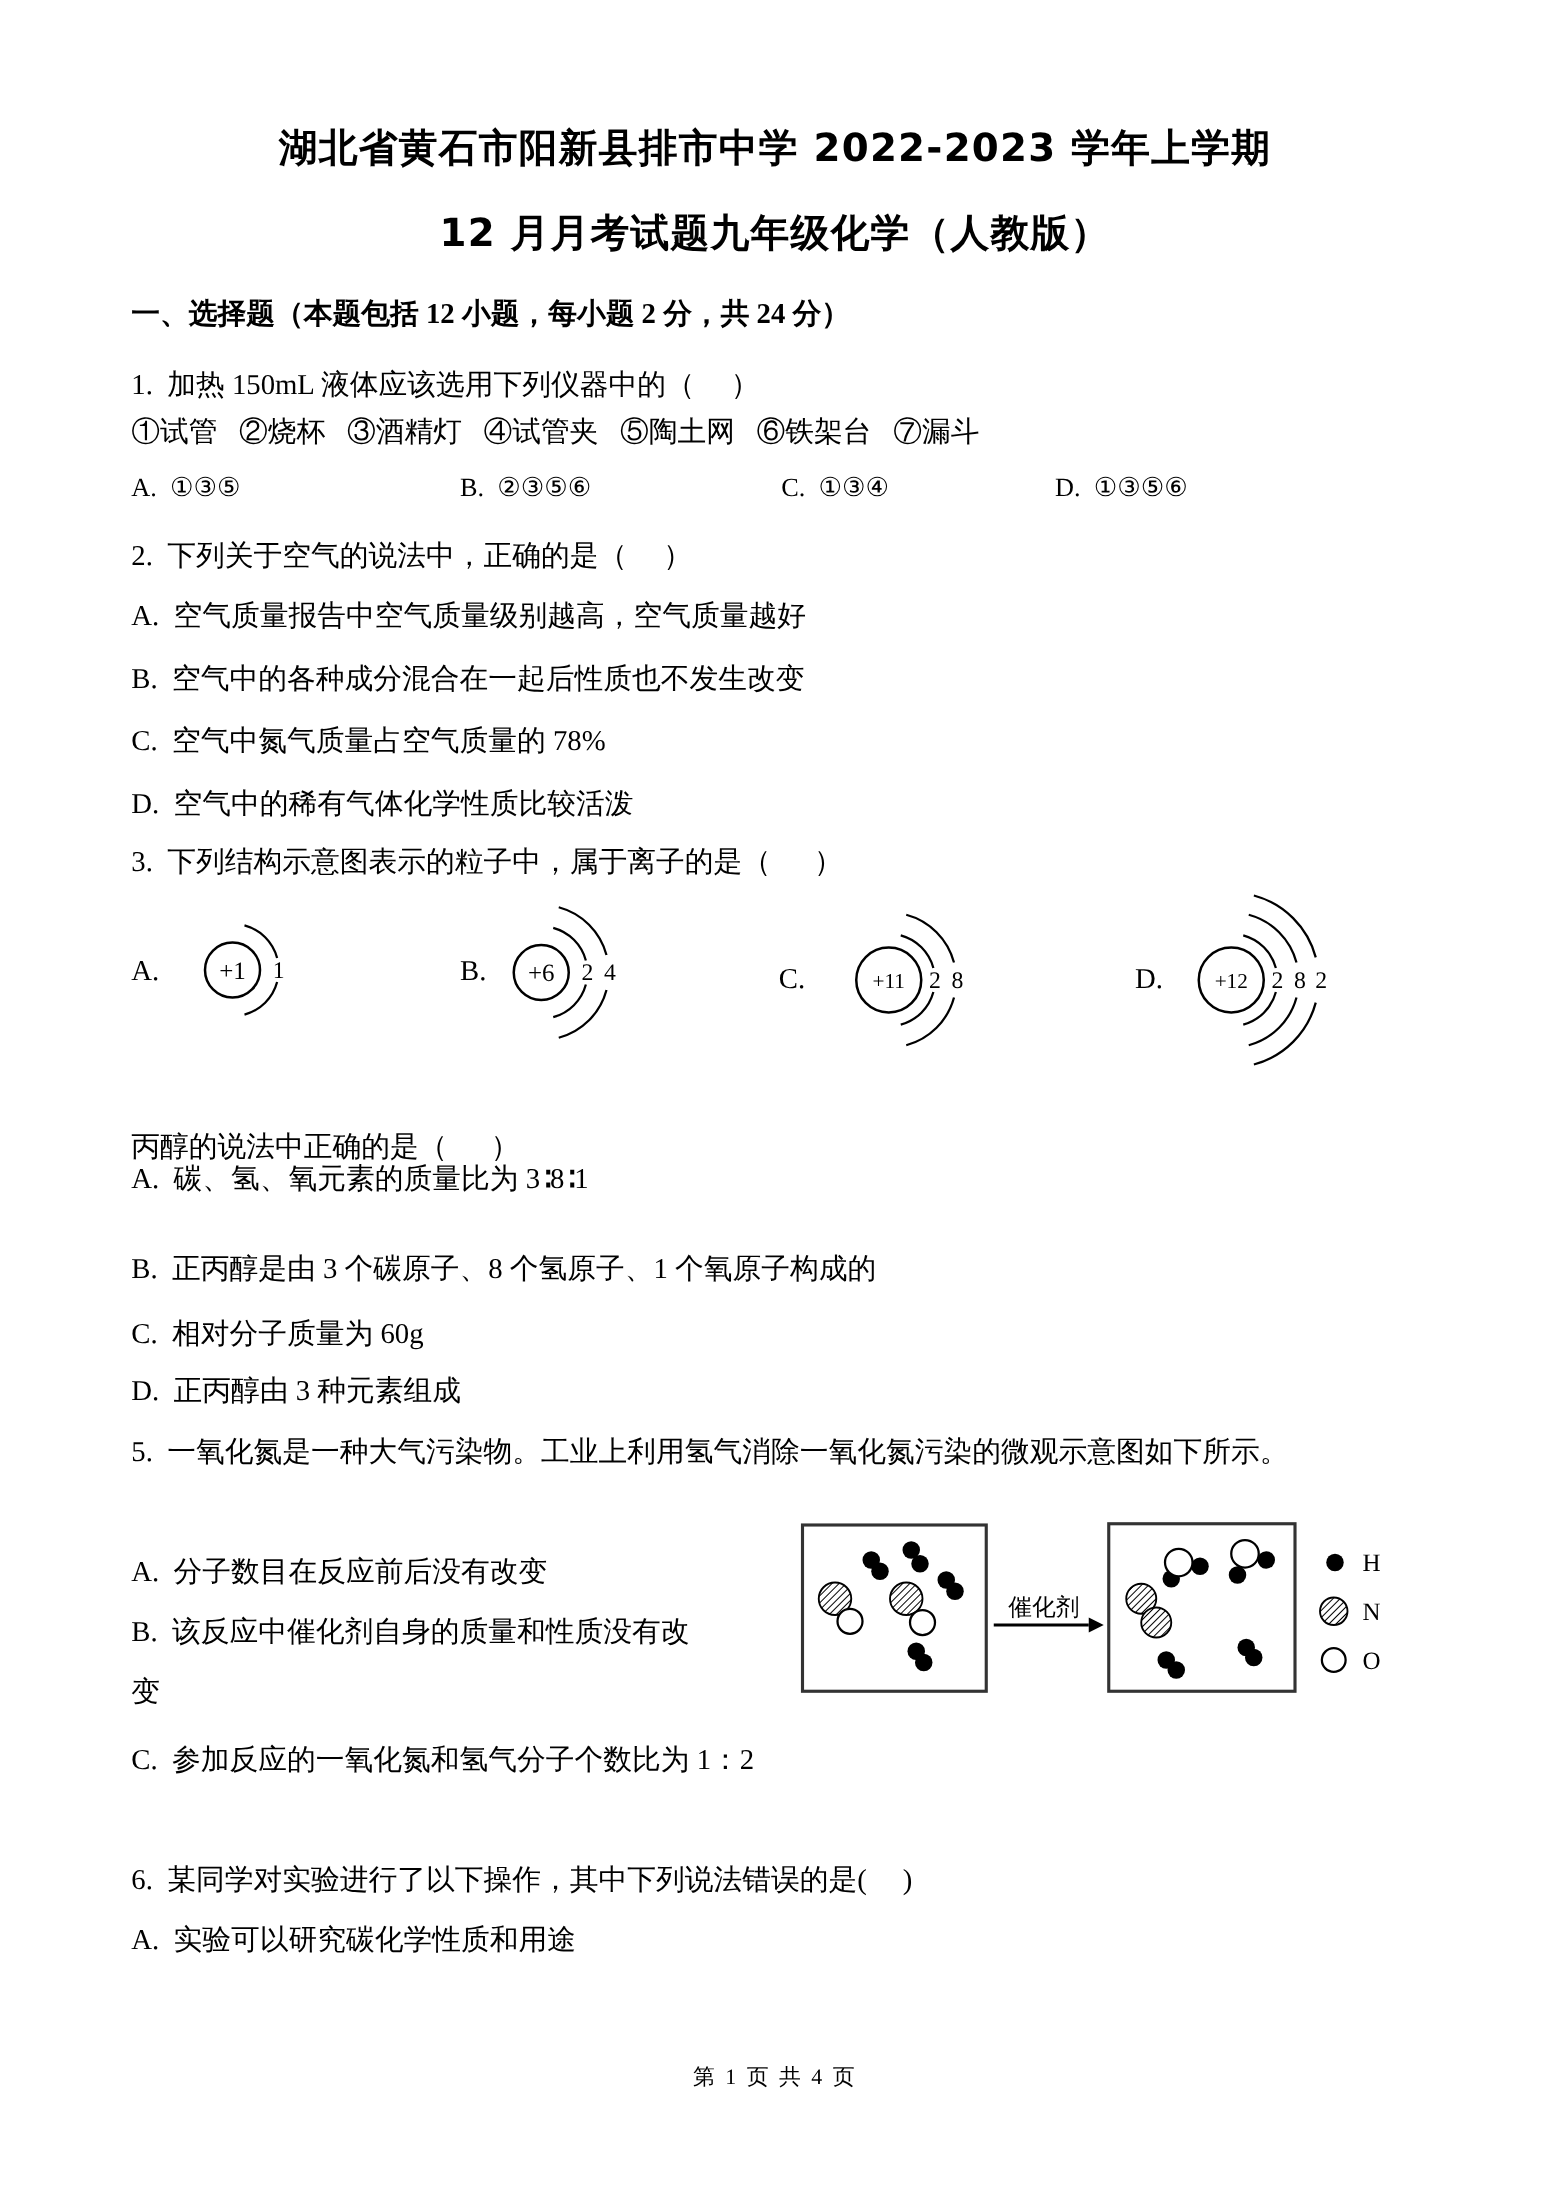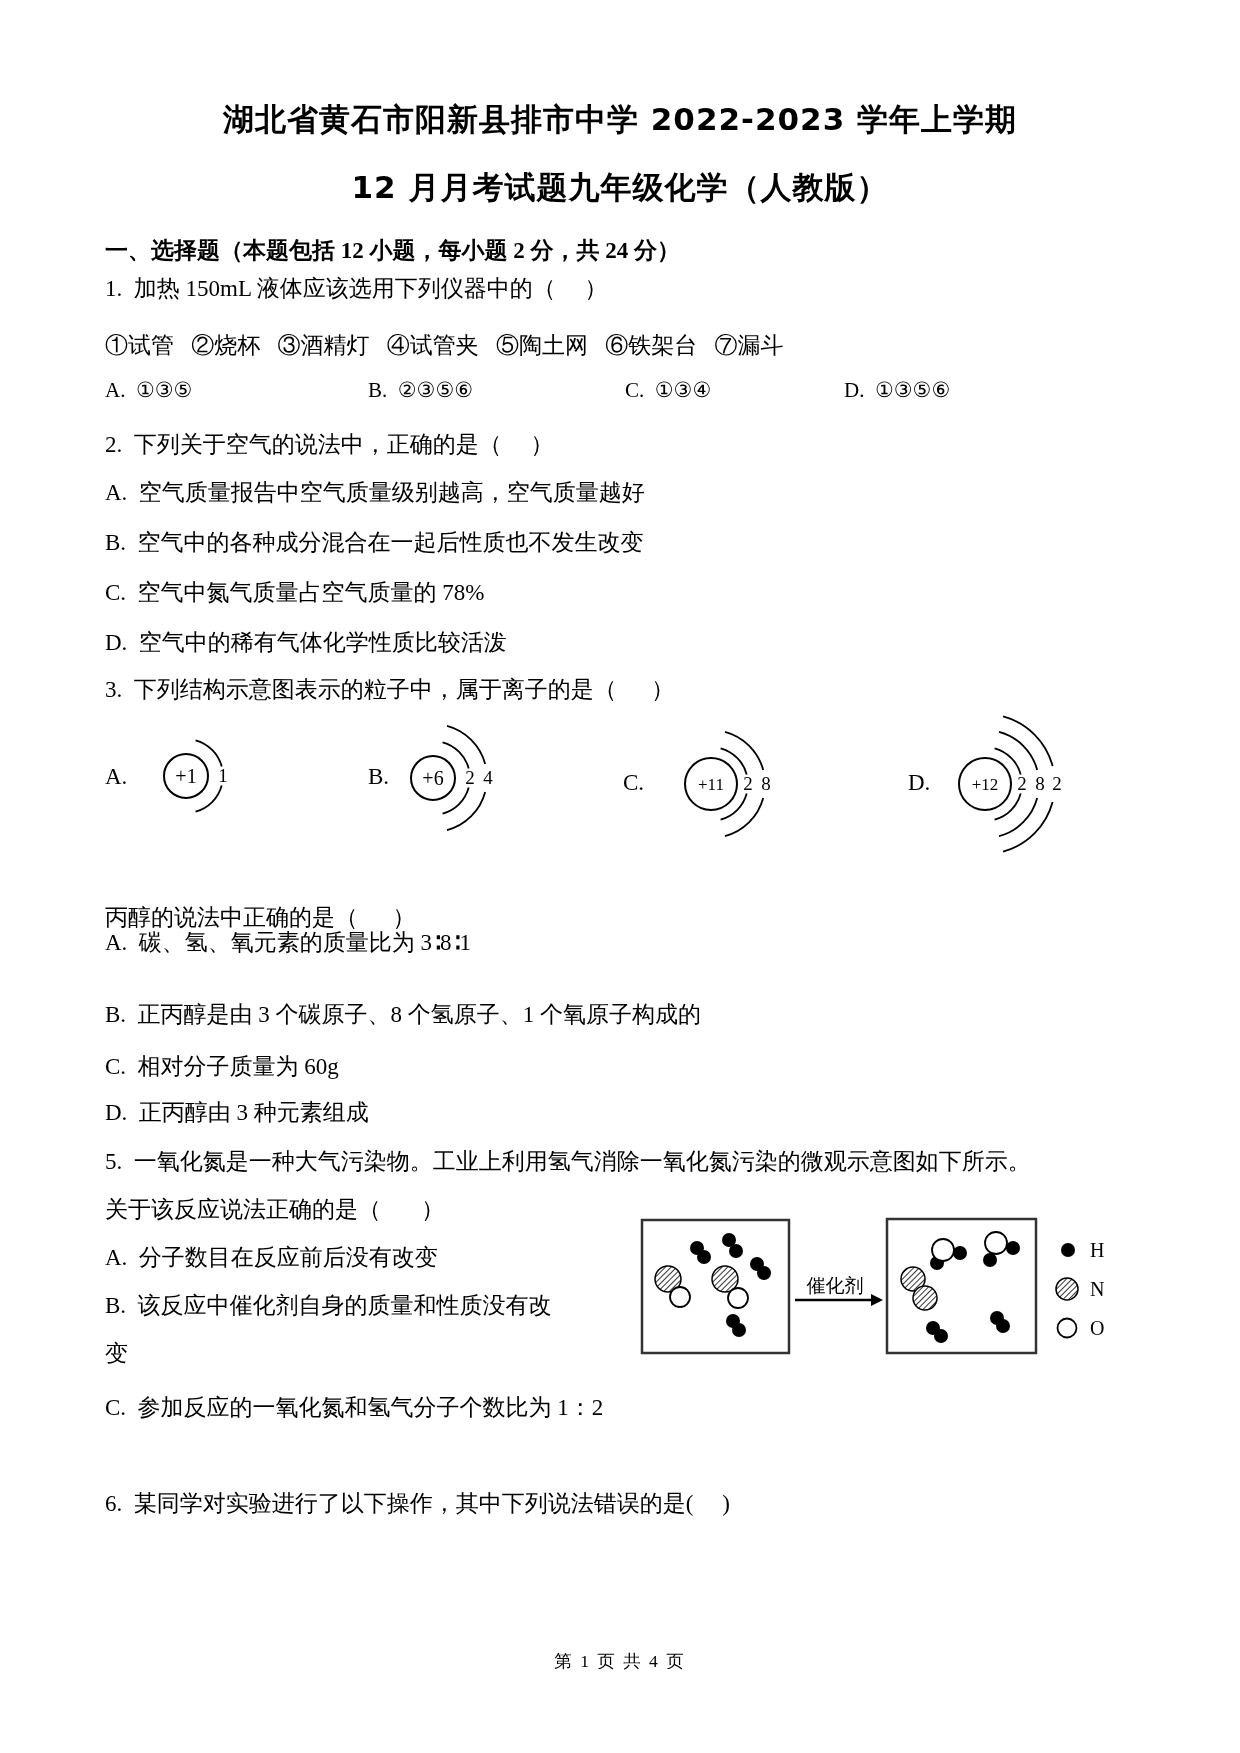--- a/index.html
+++ b/index.html
@@ -19,21 +19,21 @@
 </head>
 <body>
 
 <div class="page">
 
   <div class="line center title" style="top:104px">湖北省黄石市阳新县排市中学 2022-2023 学年上学期</div>
   <div class="line center title" style="top:172px">12 月月考试题九年级化学（人教版）</div>
 
   <div class="line bold" style="top:236px">一、选择题（本题包括 12 小题，每小题 2 分，共 24 分）</div>
 
-  <div class="line" style="top:274px">1.  加热 150mL 液体应该选用下列仪器中的（     ）</div>
+  <div class="line" style="top:293px">1.  加热 150mL 液体应该选用下列仪器中的（     ）</div>
   <div class="line" style="top:331px">①试管   ②烧杯   ③酒精灯   ④试管夹   ⑤陶土网   ⑥铁架台   ⑦漏斗</div>
   <div>
     <span class="col" style="left:105px;top:378px">A.  ①③⑤</span>
     <span class="col" style="left:368px;top:378px">B.  ②③⑤⑥</span>
     <span class="col" style="left:625px;top:378px">C.  ①③④</span>
     <span class="col" style="left:844px;top:378px">D.  ①③⑤⑥</span>
   </div>
 
   <div class="line" style="top:430px">2.  下列关于空气的说法中，正确的是（     ）</div>
   <div class="line" style="top:478px">A.  空气质量报告中空气质量级别越高，空气质量越好</div>
@@ -91,21 +91,20 @@
     <text x="107" y="78" font-size="19" text-anchor="middle">2</text>
   </svg>
 
   <div class="line" style="top:903px">丙醇的说法中正确的是（      ）</div>
   <div class="line" style="top:928px">A.  碳、氢、氧元素的质量比为 3∶8∶1</div>
   <div class="line" style="top:1000px">B.  正丙醇是由 3 个碳原子、8 个氢原子、1 个氧原子构成的</div>
   <div class="line" style="top:1052px">C.  相对分子质量为 60g</div>
   <div class="line" style="top:1098px">D.  正丙醇由 3 种元素组成</div>
 
   <div class="line" style="top:1147px">5.  一氧化氮是一种大气污染物。工业上利用氢气消除一氧化氮污染的微观示意图如下所示。</div>
-  <div class="line" style="top:1195px">关于该反应说法正确的是（       ）</div>
   <div class="line" style="top:1243px">A.  分子数目在反应前后没有改变</div>
   <div class="line" style="top:1291px">B.  该反应中催化剂自身的质量和性质没有改</div>
   <div class="line" style="top:1339px">变</div>
 
   <svg style="left:635px;top:1212px" width="490" height="150" viewBox="0 0 490 150">
     <defs>
       <pattern id="hatch" patternUnits="userSpaceOnUse" width="4" height="4" patternTransform="rotate(45)">
         <rect width="4" height="4" fill="#fff"></rect>
         <line x1="0" y1="0" x2="0" y2="4" stroke="#000" stroke-width="1.6"></line>
       </pattern>
@@ -180,16 +179,17 @@
     </g>
     <g>
       <circle cx="432" cy="116" r="9.5" fill="#fff" stroke="#000" stroke-width="1.8"></circle>
       <text x="455" y="123" font-size="20">O</text>
     </g>
   </svg>
 
   <div class="line" style="top:1393px">C.  参加反应的一氧化氮和氢气分子个数比为 1：2</div>
 
   <div class="line" style="top:1489px">6.  某同学对实验进行了以下操作，其中下列说法错误的是(     )</div>
+  <div class="line" style="top:1537px">A.  实验可以研究碳化学性质和用途</div>
 
   <div class="line center footer" style="top:1646px">第 1 页 共 4 页</div>
 
 </div>
 
 </body></html>

